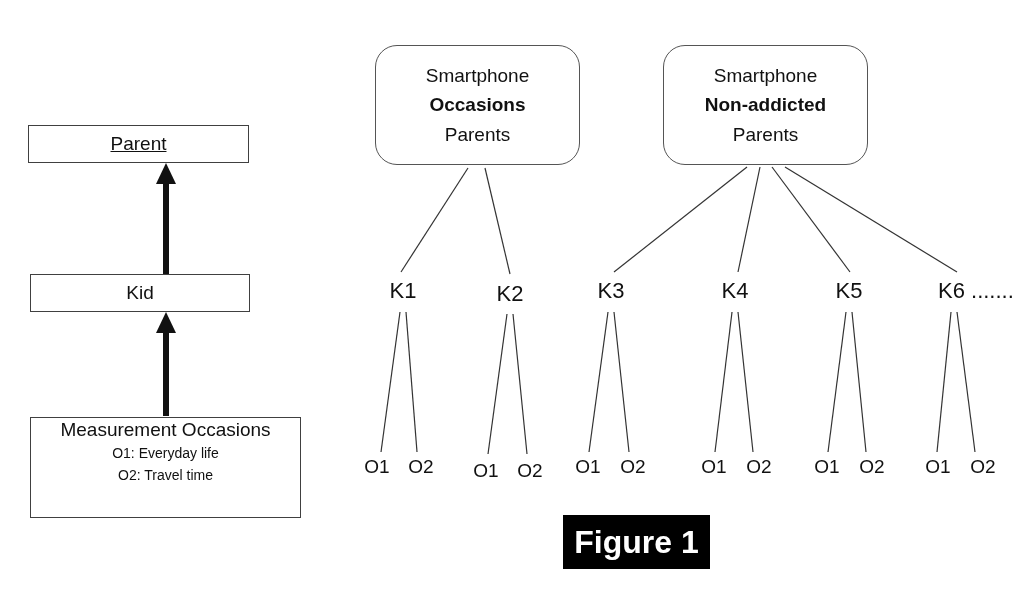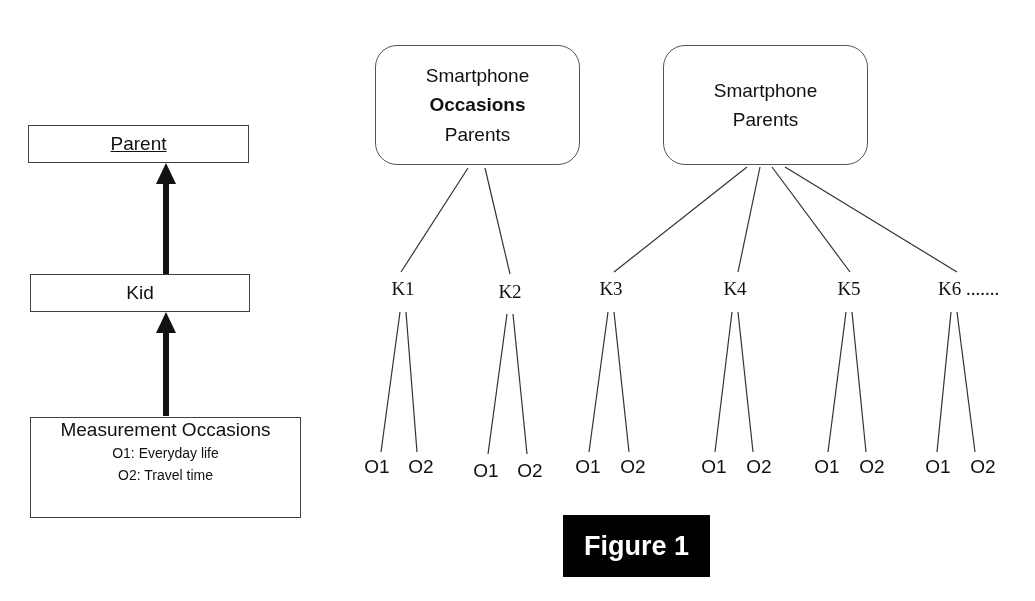--- a/index.html
+++ b/index.html
@@ -65,43 +65,42 @@
     text-align: center;
   }
   .round-box .bold-line { font-weight: bold; }
   .addicted-box     { left: 375px; }
   .non-addicted-box { left: 663px; }
   .k-label {
     position: absolute;
     top: 278px;
     width: 40px;
     text-align: center;
-    font-size: 19px;
+    font-size: 22px;
     color: #111111;
-    font-family: Liberation Serif, serif;
   }
   .k6 { width: 90px; text-align: left; }
   .o-label {
     position: absolute;
     top: 456px;
     width: 32px;
     text-align: center;
     font-size: 19px;
     color: #111111;
   }
   .figure-caption {
     position: absolute;
     left: 563px;
     top: 515px;
     width: 147px;
-    height: 62px;
+    height: 54px;
     background: #000000;
     color: #ffffff;
     font-weight: bold;
-    font-size: 27px;
+    font-size: 32px;
     display: flex;
     align-items: center;
     justify-content: center;
   }
 </style>
 </head>
 <body>
 
 <div class="canvas">
 
@@ -149,20 +148,21 @@
   </div>
 
   <div class="round-box addicted-box">
     <div>Smartphone</div>
     <div class="bold-line">Occasions</div>
     <div>Parents</div>
   </div>
 
   <div class="round-box non-addicted-box">
     <div>Smartphone</div>
+    <div class="bold-line">Non-addicted</div>
     <div>Parents</div>
   </div>
 
   <span class="k-label" style="left:383px;">K1</span>
   <span class="k-label" style="left:490px; top:281px;">K2</span>
   <span class="k-label" style="left:591px;">K3</span>
   <span class="k-label" style="left:715px;">K4</span>
   <span class="k-label" style="left:829px;">K5</span>
   <span class="k-label k6" style="left:938px;">K6 .......</span>
 

